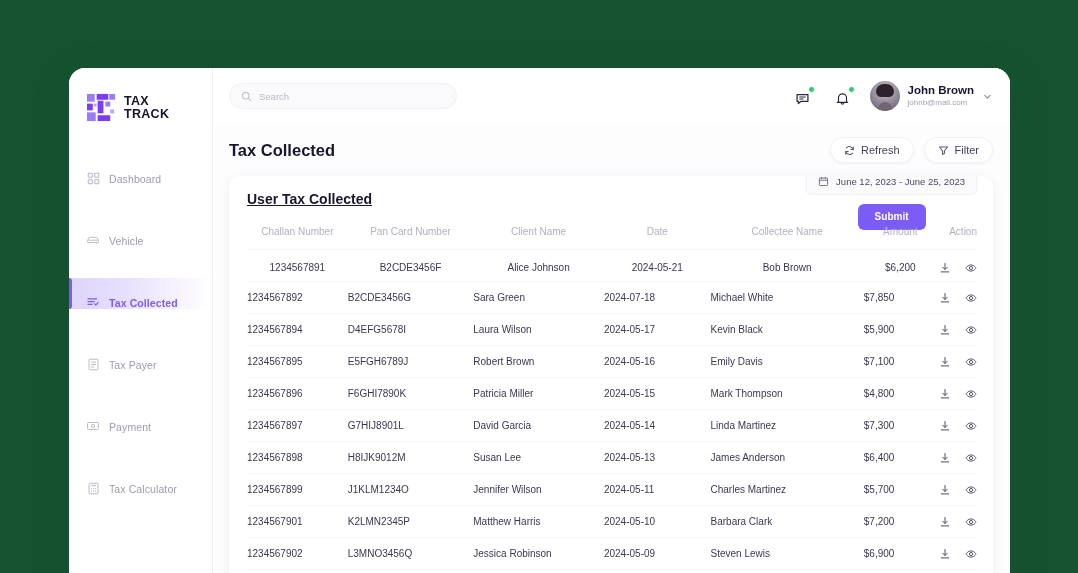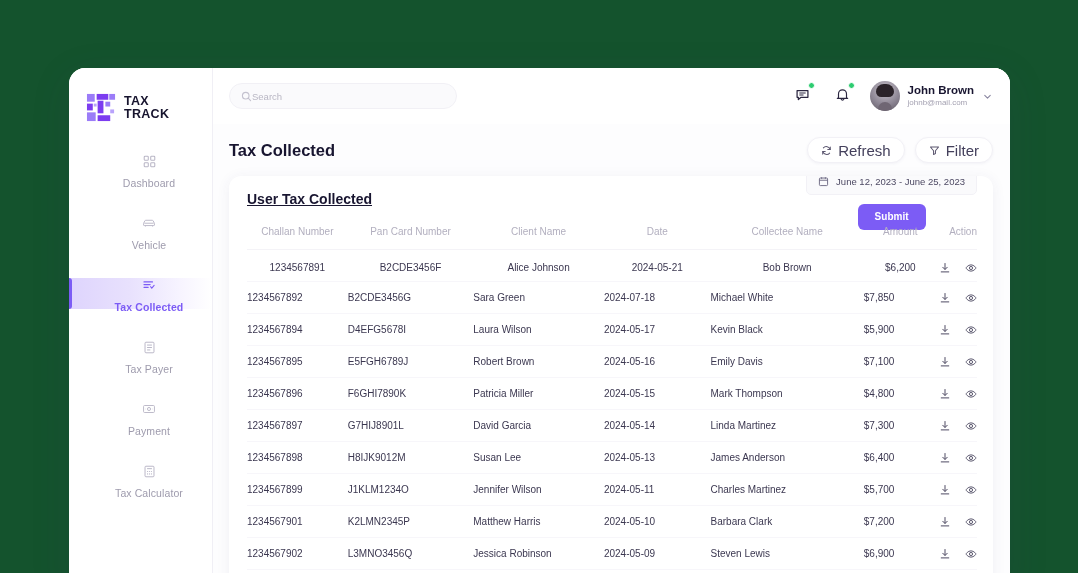--- a/index.html
+++ b/index.html
@@ -40,27 +40,26 @@
     padding: 5px 0 0 17px;
     height: 46px;
   }
   .logo-mark { width: 31px; height: 31px; flex: 0 0 31px; }
   .logo-text {
     font-size: 12.5px; font-weight: 700; line-height: 12.6px;
     color: #17142e; letter-spacing: .3px;
   }
   .nav { margin-top: 26px; }
   .nav-item {
-    display: flex; align-items: center; gap: 9px;
+    display: flex; align-items: flex-end; gap: 9px;
     height: 31px;
     padding-left: 17px;
     margin-bottom: 0;
     position: relative;
     cursor: pointer;
-    flex-direction: column;
   }
   .nav-spacer { height: 31px; }
   .nav-item .nav-ico {
     width: 14px; height: 14px; flex: 0 0 14px;
     display: flex; align-items: center; justify-content: center;
     color: #b9b6c6;
   }
   .nav-item .nav-label {
     font-size: 10.5px; color: #9e9bad; letter-spacing: .1px;
     white-space: nowrap;
@@ -87,33 +86,33 @@
     height: 56px; flex: 0 0 56px;
     display: flex; align-items: center;
     padding: 0 17px 0 16px;
     background: #ffffff;
   }
   .search-box {
     width: 228px; height: 26px;
     background: #fafafc;
     border: 1px solid #f1f0f5;
     border-radius: 13px;
-    display: flex; align-items: center; 
+    display: flex; align-items: center; gap: 7px;
     padding: 0 11px;
   }
   .search-box .sico { color: #c4c2cf; display: flex; }
   .search-input {
     border: none; outline: none; background: transparent;
     font-family: "Liberation Sans", sans-serif;
     font-size: 9.5px; color: #8f8d9c; width: 100%;
   }
   .search-input::placeholder { color: #b9b7c4; }
   .topbar-right {
     margin-left: auto;
-    display: flex; align-items: flex-start; gap: 14px;
+    display: flex; align-items: flex-end; gap: 14px;
   }
   .icon-btn {
     position: relative; width: 26px; height: 26px;
     display: flex; align-items: center; justify-content: center;
     cursor: pointer; color: #2b2640;
   }
   .dot {
     position: absolute; top: 1px; right: 1px;
     width: 7px; height: 7px; border-radius: 50%;
     background: #2ecc71; border: 1.5px solid #fff;
@@ -146,21 +145,21 @@
     padding: 0 17px 0 16px;
   }
   .page-title { font-size: 16.5px; font-weight: 700; color: #181530; }
   .head-actions { margin-left: auto; display: flex; gap: 10px; }
   .pill-btn {
     height: 26px; background: #fff;
     border: 1px solid #f2f1f6;
     border-radius: 13px;
     display: flex; align-items: center; gap: 6px;
     padding: 0 13px; cursor: pointer;
-    font-size: 15px; color: #44405c;
+    font-size: 11px; color: #44405c;
     box-shadow: 0 1px 3px rgba(60,50,110,.05);
   }
   .pill-btn .pico { color: #5b566f; display: flex; }
 
   
   .card {
     margin: 0 17px 0 16px;
     background: #fff;
     border-radius: 12px 12px 0 0;
     box-shadow: 0 2px 14px rgba(60,50,110,.07);

